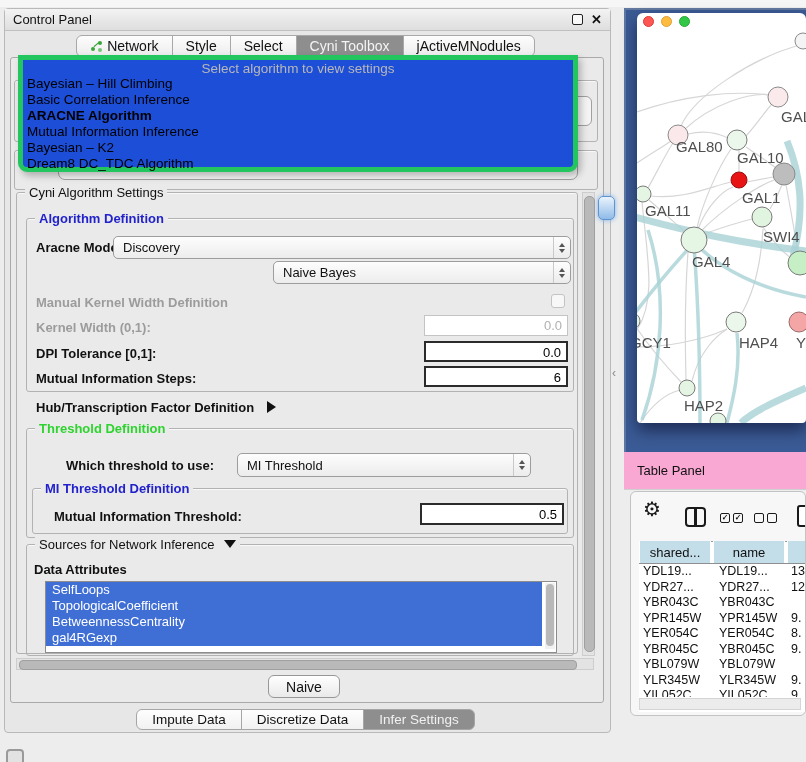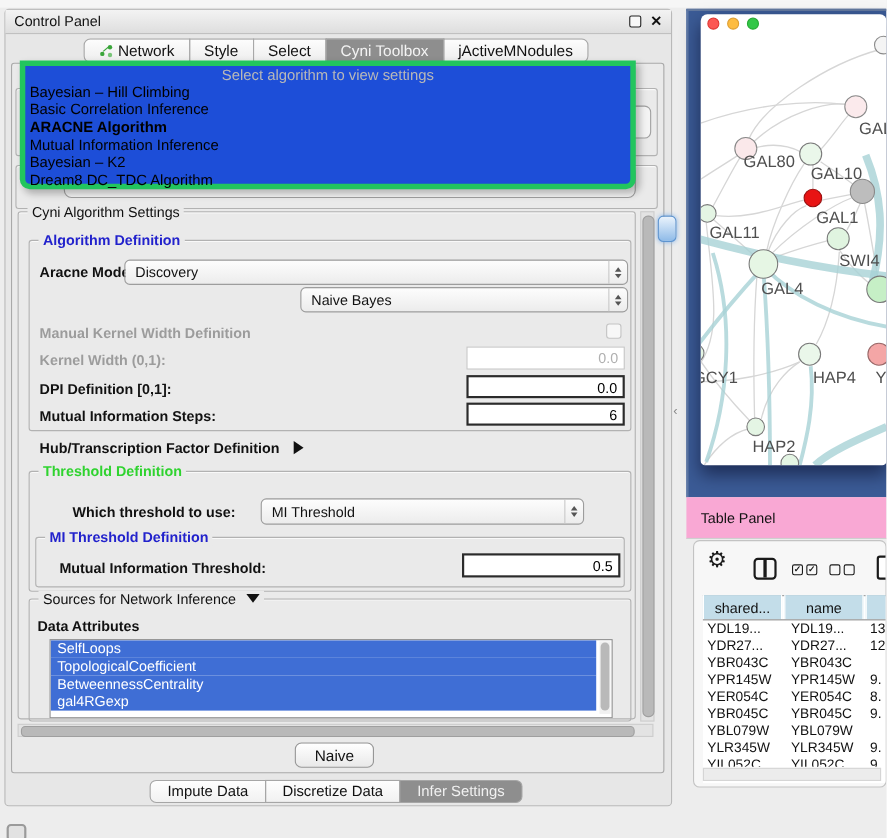--- a/index.html
+++ b/index.html
@@ -207,21 +207,21 @@
         <i class="dn"></i>
       </span>
   </div>
 
   <span class="flabel dis" style="left:36px;top:295px;">Manual Kernel Width Definition</span>
   <span class="checkbox" style="left:551px;top:294px;"></span>
 
   <span class="flabel dis" style="left:36px;top:320px;">Kernel Width (0,1):</span>
   <div class="tfield dis" style="left:424px;top:315px;width:144px;height:21px;">0.0</div>
 
-  <span class="flabel" style="left:36px;top:346px;">DPI Definition [0,1]:</span>
+  <span class="flabel" style="left:36px;top:346px;">DPI Tolerance [0,1]:</span>
   <div class="tfield active" style="left:424px;top:341px;width:144px;height:21px;">0.0</div>
 
   <span class="flabel" style="left:36px;top:371px;">Mutual Information Steps:</span>
   <div class="tfield active" style="left:424px;top:366px;width:144px;height:21px;">6</div>
 
   <span class="flabel" style="left:36px;top:400px;">
     <span>Hub/Transcription Factor Definition</span>
     <span class="arrow-right" style="margin-left:9px;"></span>
   </span>
 

